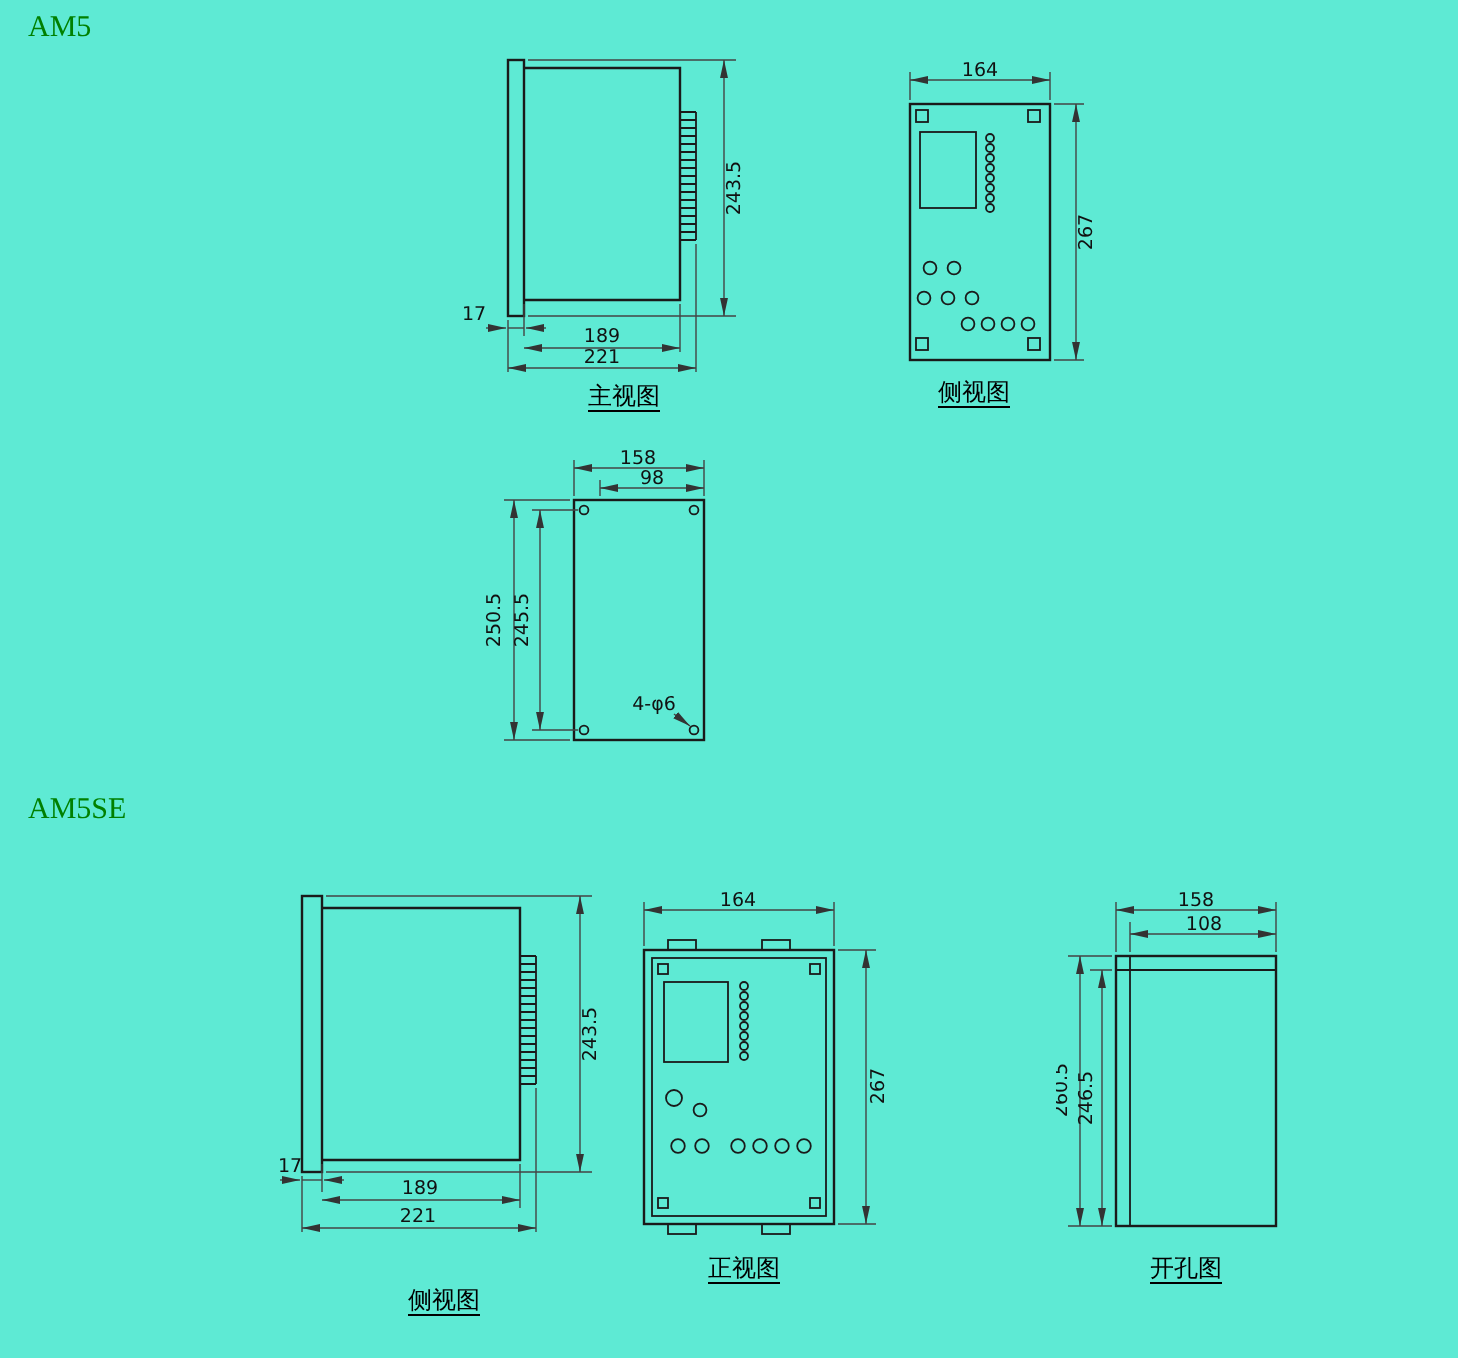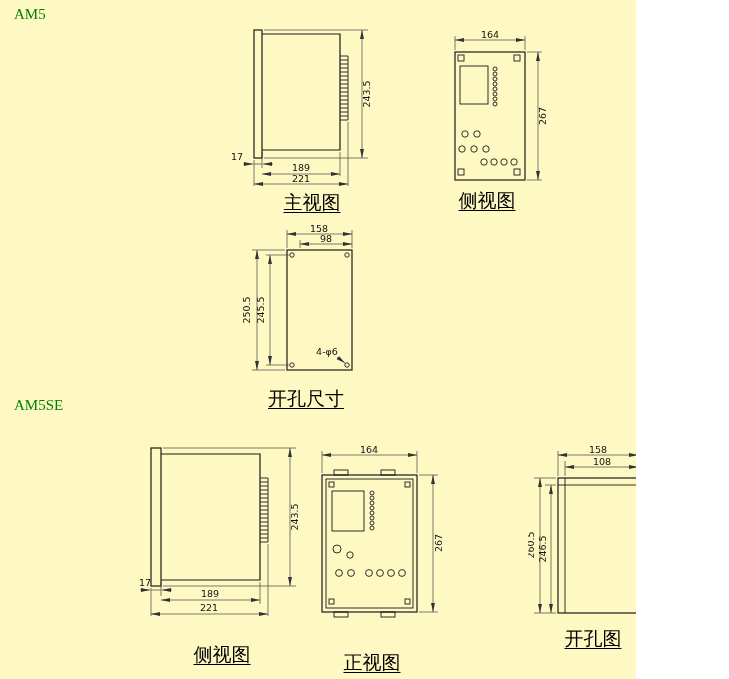--- a/index.html
+++ b/index.html
@@ -1,21 +1,21 @@
 <!DOCTYPE html>
 <html><head>
 <meta charset="utf-8">
 <style>
   * { margin:0; padding:0; box-sizing:border-box; }
   html,body { background:#fff; }
   body { font-family:"DejaVu Sans", sans-serif; }
-  .canvas { position:relative; width:636px; height:679px; background:#fef9c3; overflow:hidden; }
+  .canvas { position:relative; width:729px; height:679px; background:#5eead4; overflow:hidden; }
   .sec-label { position:absolute; left:14px; font-family:"Liberation Serif", serif; font-size:15px; color:#008000; }
   .block { position:absolute; display:block; }
-  .cap { display:block; width:100%; text-align:center; font-size:19px; color:#000;
+  .cap { display:block; width:100%; text-align:center; font-size:12px; color:#000;
          text-decoration:underline; text-underline-offset:3px; }
   svg { display:block; }
   svg text { font-family:"DejaVu Sans", sans-serif; font-size:9.5px; fill:#111; }
   .obj  { stroke:#1a1a1a; stroke-width:1.2; fill:none; }
   .thin { stroke:#1a1a1a; stroke-width:0.9; fill:none; }
   .dim  { stroke:#444; stroke-width:0.7; fill:none; }
 </style>
 </head>
 <body>
 
@@ -128,21 +128,20 @@
         <path d="M49 31 H26 M49 141 H26"></path>
         <line x1="30" y1="31" x2="30" y2="141" marker-start="url(#arwC)" marker-end="url(#arwC)"></line>
         <line x1="97" y1="133" x2="105" y2="139" marker-end="url(#arwC)"></line>
       </g>
       <text x="79" y="8" text-anchor="middle">158</text>
       <text x="86" y="18" text-anchor="middle">98</text>
       <text x="10" y="86" text-anchor="middle" transform="rotate(-90 10 86)">250.5</text>
       <text x="24" y="86" text-anchor="middle" transform="rotate(-90 24 86)">245.5</text>
       <text x="87" y="131" text-anchor="middle">4-φ6</text>
     </svg>
-    <figcaption class="cap">开孔尺寸</figcaption>
   </figure>
 
   <figure class="block" style="left:138px; top:440px; width:178px">
     <svg width="178" height="178" viewBox="0 0 178 178">
       <defs>
         <marker id="arwD" viewBox="0 0 10 10" refX="10" refY="5" markerWidth="9" markerHeight="9" orient="auto-start-reverse" markerUnits="userSpaceOnUse">
           <path d="M0,2.8 L10,5 L0,7.2 Z" fill="#333"></path>
         </marker>
       </defs>
       <g class="obj">
@@ -211,21 +210,21 @@
       </g>
       <g class="dim">
         <path d="M10 28 V6 M105 28 V6"></path>
         <line x1="10" y1="10" x2="105" y2="10" marker-start="url(#arwE)" marker-end="url(#arwE)"></line>
         <path d="M107 30 H126 M107 167 H126"></path>
         <line x1="121" y1="30" x2="121" y2="167" marker-start="url(#arwE)" marker-end="url(#arwE)"></line>
       </g>
       <text x="57" y="8" text-anchor="middle">164</text>
       <text x="130" y="98" text-anchor="middle" transform="rotate(-90 130 98)">267</text>
     </svg>
-    <figcaption class="cap" style="width:120px; margin-top:28px">正视图</figcaption>
+    <figcaption class="cap" style="width:120px; margin-top:4px">正视图</figcaption>
   </figure>
 
   <figure class="block" style="left:528px; top:445px; width:130px">
     <svg width="130" height="177" viewBox="0 0 130 177">
       <defs>
         <marker id="arwF" viewBox="0 0 10 10" refX="10" refY="5" markerWidth="9" markerHeight="9" orient="auto-start-reverse" markerUnits="userSpaceOnUse">
           <path d="M0,2.8 L10,5 L0,7.2 Z" fill="#333"></path>
         </marker>
       </defs>
       <g class="obj">

